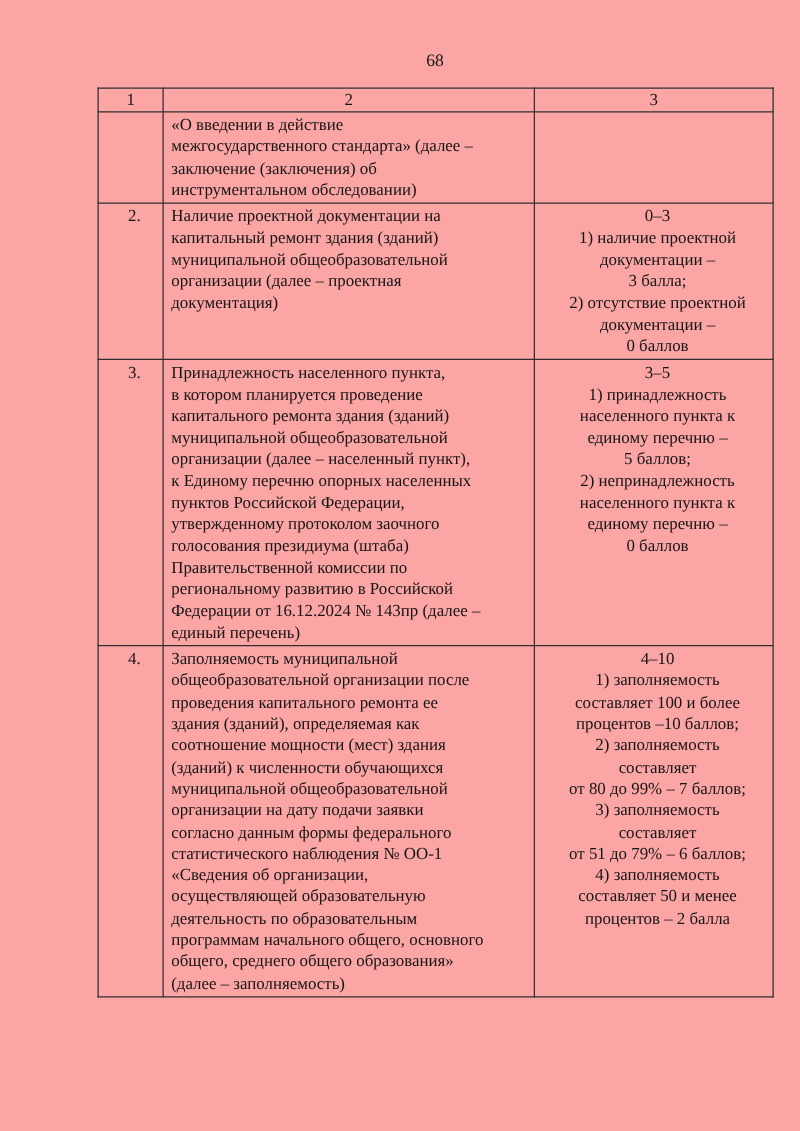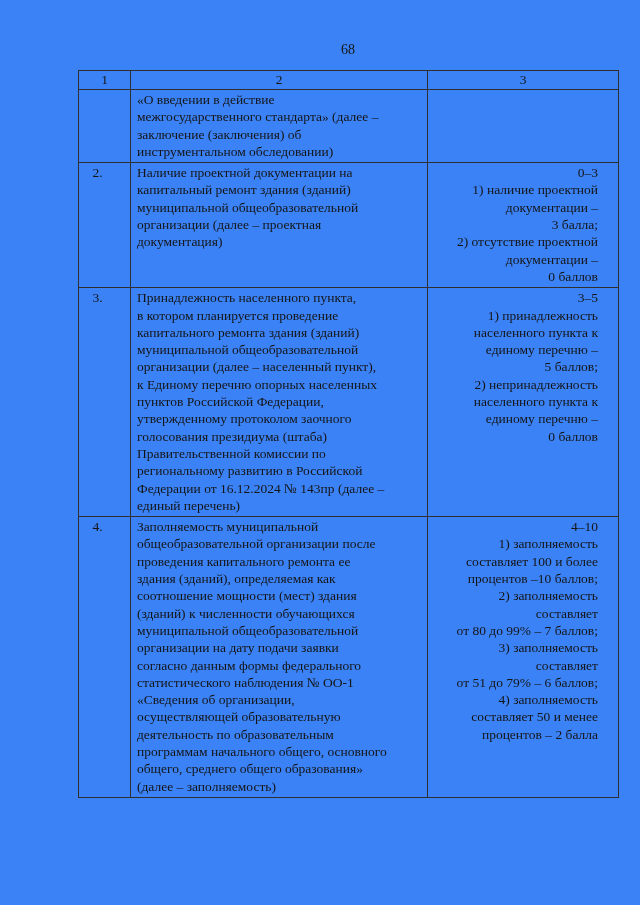--- a/index.html
+++ b/index.html
@@ -4,21 +4,21 @@
 <style>
   html, body {
     margin: 0;
     padding: 0;
     background: #ffffff;
   }
   .page {
     position: relative;
     width: 640px;
     height: 905px;
-    background: #3b82f6;
+    background: #fca5a5;
     font-family: "Liberation Serif", serif;
     color: #151515;
     overflow: hidden;
   }
   .page-number {
     position: absolute;
     top: 42px;
     left: 78px;
     width: 540px;
     text-align: center;
@@ -33,46 +33,46 @@
     border-collapse: collapse;
     table-layout: fixed;
   }
   table.doc-table th,
   table.doc-table td {
     border: 1px solid #2f2f2f;
     vertical-align: top;
     font-size: 13.5px;
     line-height: 17.3px;
     font-weight: normal;
-    padding: 1px 20px 2px 6px;
+    padding: 1px 0 2px 6px;
   }
   table.doc-table th {
     text-align: center;
     padding: 0;
     height: 18px;
     line-height: 18px;
   }
   td.c1 {
     text-align: center;
     padding-left: 2px;
     padding-right: 2px;
   }
   td.c2 {
     white-space: pre-wrap;
   }
   td.c3 {
     padding-left: 4px;
     padding-right: 3px;
   }
   td.c3 .range {
-    text-align: right;
+    text-align: center;
     min-height: 0;
   }
   td.c3 .detail {
-    text-align: right;
+    text-align: center;
     white-space: pre-wrap;
   }
   col.w1 { width: 52px; }
   col.w2 { width: 297px; }
   col.w3 { width: 191px; }
 </style>
 </head>
 <body>
 
 <div class="page">

